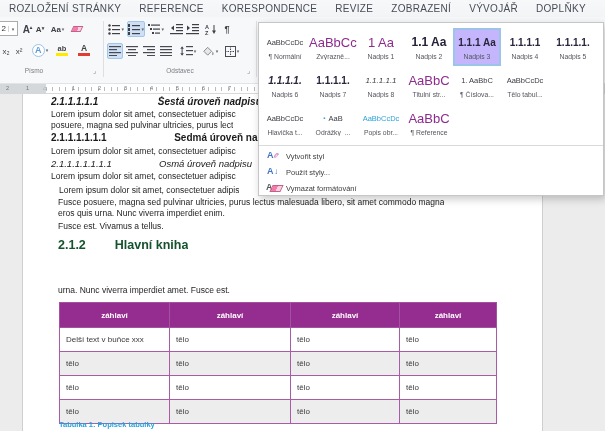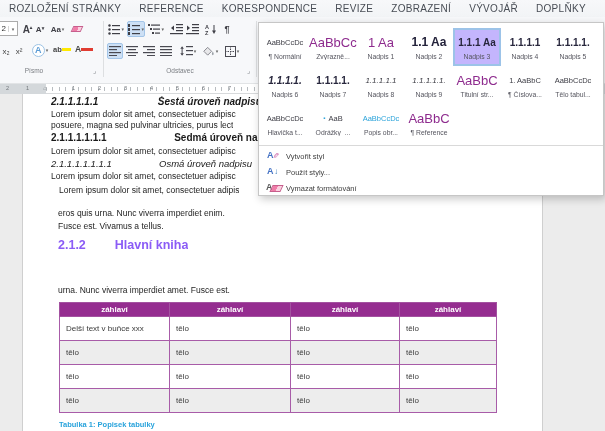--- a/index.html
+++ b/index.html
@@ -20,21 +20,21 @@
   .rbtn { position:absolute; height:16px; display:flex; align-items:center; justify-content:center; border:1px solid transparent; border-radius:2px; color:#444; }
   .rbtn.active { background:#cde0f5; border-color:#a3c5e8; }
   .rbtn .dd { font-size:5px; color:#666; margin-left:1px; }
   .sizebox { position:absolute; left:-8px; top:4px; width:26px; height:15px; background:#fff; border:1px solid #ababab; font-size:8px; color:#333; display:flex; align-items:center; }
   .sizebox .val { flex:1; text-align:right; padding-right:2px; }
   .sizebox .arr { width:9px; font-size:5px; color:#666; text-align:center; border-left:1px solid #d5d5d5; }
   .glyphA { font-weight:bold; font-size:10px; color:#3f3f46; }
   .glyphA.small { font-size:8px; }
   .caret-up::after { content:"\25B4"; font-size:5px; vertical-align:top; color:#3f3f46; }
   .caret-dn::after { content:"\25BE"; font-size:5px; vertical-align:top; color:#3f3f46; }
-  .stackbtn { flex-direction:row; justify-content:flex-end; }
+  .stackbtn { flex-direction:column; justify-content:flex-end; }
   .cbar { width:12px; height:3px; margin-top:1px; }
   .eraser { width:10px; height:6px; background:linear-gradient(90deg,#f07ca8 60%,#fbd0e0 60%); transform:skewX(-25deg); border:1px solid #c75f8d; }
   .fx-a { width:13px; height:13px; border:1px solid #9cc3e5; border-radius:50%; color:#5b9bd5; font-size:9px; font-weight:bold; display:flex; align-items:center; justify-content:center; background:#fff; }
   .pilcrow { font-size:9px; color:#3f3f46; font-weight:bold; }
 
   
   .ruler { position:absolute; left:0; top:84px; width:605px; height:10px; background:#fff; border-bottom:1px solid #d8dadc; }
   .ruler .grayzone { position:absolute; left:0; top:0; width:46px; height:10px; background:#d4d8db; }
   .ruler .grayzone2 { position:absolute; left:543px; top:0; width:62px; height:10px; background:#d4d8db; }
   .ruler .ticks { position:absolute; left:46px; top:3px; width:497px; height:4px;
@@ -42,26 +42,26 @@
   .rnum { position:absolute; top:1px; font-size:5.5px; color:#70757a; }
   .marker { position:absolute; top:0; font-size:6px; color:#8a8f94; line-height:9px; }
 
   
   .docarea { position:absolute; left:0; top:94px; width:605px; height:337px; background:#ececec; }
   .page { position:absolute; left:22px; top:0; width:521px; height:337px; background:#fff; border-left:1px solid #cfcfcf; border-right:1px solid #cfcfcf; }
   .dline { position:absolute; white-space:nowrap; overflow:hidden; max-width:500px; font-size:8.5px; color:#242424; }
   .h6 { font-size:10px; font-weight:bold; font-style:italic; color:#1a1a1a; }
   .h7 { font-size:10px; font-weight:bold; color:#1a1a1a; }
   .h8 { font-size:9.5px; font-style:italic; color:#1a1a1a; }
-  .h3 { font-size:12.5px; font-weight:bold; color:#8b5cf6; }
+  .h3 { font-size:12.5px; font-weight:bold; color:#14532d; }
 
   
   .dtable { position:absolute; left:36px; top:208px; border-collapse:collapse; }
   .dtable td, .dtable th { border:1px solid #a85ca8; font-size:8px; padding:0 0 0 6px; height:24px; text-align:left; vertical-align:middle; color:#3a3a3a; }
-  .dtable th { background:#952d90; color:#fff; font-weight:bold; text-align:center; height:14px; padding:0; border-color:#a352a0; }
+  .dtable th { background:#952d90; color:#fff; font-weight:bold; text-align:center; height:25px; padding:0; border-color:#a352a0; }
   .dtable tr.alt td { background:#ededed; }
   .caption { position:absolute; left:36px; top:326px; font-size:7.5px; font-weight:bold; color:#29a3dc; }
 
   
   .dropdown { position:absolute; left:258px; top:22px; width:346px; height:174px; background:#fff;
     border:1px solid #c6c6c6; box-shadow:2px 3px 8px rgba(0,0,0,.22); z-index:10; padding-top:5px; }
   .grow { display:flex; padding-left:2px; }
   .gi { width:48px; height:38px; padding-top:2px; cursor:default; }
   .gi.selected { outline:2px solid #9cc3e8; outline-offset:-2px; background:#c4b5fd; }
   .gp { height:23px; line-height:25px; text-align:center; white-space:nowrap; overflow:hidden; }
@@ -321,20 +321,21 @@
         <span>Sedmá úroveň nadpisu</span>
       </div>
       <div class="dline" style="left:28px; top:52px;">Lorem ipsum dolor sit amet, consectetuer adipisc</div>
       <div class="dline h8" style="left:28px; top:64px;">
         <span>2.1.1.1.1.1.1.1</span>
         <span style="display:inline-block; width:42px;"></span>
         <span>Osmá úroveň nadpisu</span>
       </div>
       <div class="dline" style="left:28px; top:77px;">Lorem ipsum dolor sit amet, consectetuer adipisc</div>
       <div class="dline" style="left:36px; top:91px;">Lorem ipsum dolor sit amet, consectetuer adipis</div>
+      <div class="dline" style="left:35px; top:103px;">Fusce posuere, magna sed pulvinar ultricies, purus lectus malesuada libero, sit amet commodo magna</div>
       <div class="dline" style="left:35px; top:114px;">eros quis urna. Nunc viverra imperdiet enim.</div>
       <div class="dline" style="left:35px; top:127px;">Fusce est. Vivamus a tellus.</div>
       <div class="dline h3" style="left:35px; top:144px;">
         <span>2.1.2</span>
         <span style="display:inline-block; width:22px;"></span>
         <span>Hlavní kniha</span>
       </div>
       <div class="dline" style="left:35px; top:191px;">urna. Nunc viverra imperdiet amet. Fusce est.</div>
 
       <table class="dtable">
@@ -419,24 +420,20 @@
       </div>
       <div class="gi">
         <div class="gp md">1.1.1.1.</div>
         <div class="gl">Nadpis 7</div>
       </div>
       <div class="gi">
         <div class="gp sm2 it">1.1.1.1.1</div>
         <div class="gl">Nadpis 8</div>
       </div>
       <div class="gi">
-        <div class="gp sm2 it">1.1.1.1.1.</div>
-        <div class="gl">Nadpis 9</div>
-      </div>
-      <div class="gi">
         <div class="gp lg-purple">AaBbC</div>
         <div class="gl">Titulní str...</div>
       </div>
       <div class="gi">
         <div class="gp sm">1. AaBbC</div>
         <div class="gl">¶ Číslova...</div>
       </div>
       <div class="gi">
         <div class="gp sm">AaBbCcDc</div>
         <div class="gl">Tělo tabul...</div>

